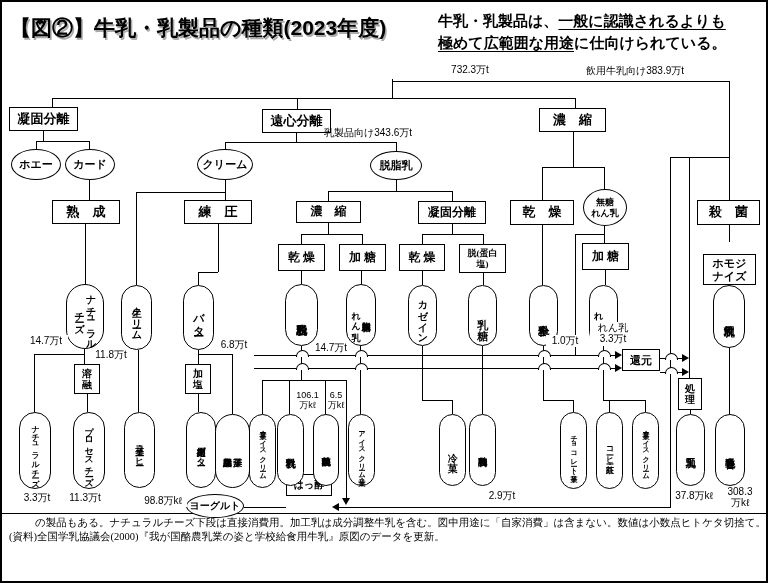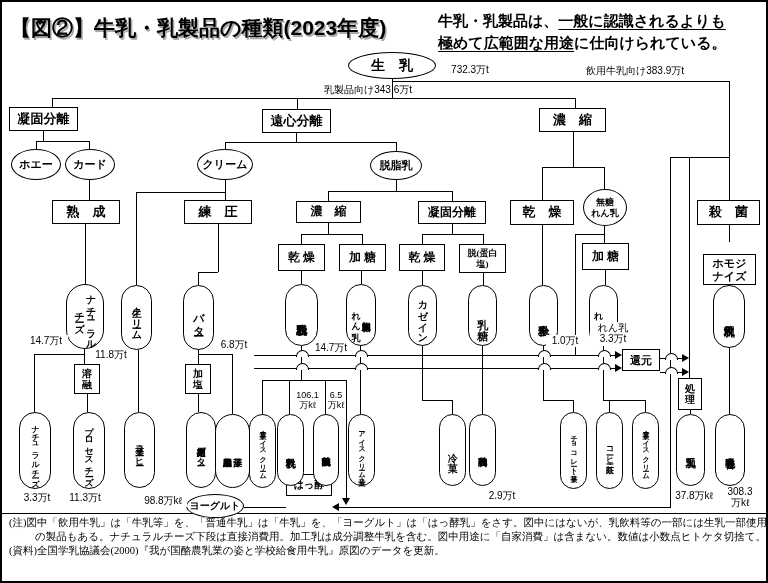--- a/index.html
+++ b/index.html
@@ -10,21 +10,21 @@
   #headnote{position:absolute;left:436px;top:8px;width:326px;font-size:15px;font-weight:bold;line-height:1.45;color:#000;}
   #headnote u{text-decoration:underline;text-underline-offset:3px;}
   #canvas{position:absolute;left:0;top:0;width:764px;height:508px;}
   .node{position:absolute;box-sizing:border-box;display:flex;align-items:center;justify-content:center;
         text-align:center;background:#fff;border:1px solid #000;font-weight:bold;color:#000;
         white-space:pre-line;line-height:1.12;z-index:5;}
   .ellipse{border-radius:50%;}
   .vstadium{border-radius:999px;writing-mode:vertical-rl;text-orientation:upright;line-height:1.15;}
   .box{border-radius:0;font-family:Liberation Serif, serif;}
   .label{border:none;font-weight:normal;z-index:6;white-space:pre-line;line-height:1.08;}
-  .label.tr{background:transparent;}
+  .label.tr{background:transparent;margin-top:43px;}
   .ln{position:absolute;background:#000;z-index:1;}
   .hop{position:absolute;width:11px;height:6px;background:#fff;border:1px solid #000;border-bottom:none;
        border-radius:11px 11px 0 0;z-index:3;}
   .arr{position:absolute;width:0;height:0;z-index:4;}
   .arr-right{border-left:7px solid #000;border-top:4px solid transparent;border-bottom:4px solid transparent;}
   .arr-left{border-right:7px solid #000;border-top:4px solid transparent;border-bottom:4px solid transparent;}
   .arr-down{border-top:7px solid #000;border-left:4px solid transparent;border-right:4px solid transparent;}
   #divider{position:absolute;left:0;top:511px;width:764px;height:1px;background:#000;}
   #footnotes{position:absolute;left:7px;top:514px;width:752px;font-family:"Liberation Serif",serif;
              font-size:10.5px;line-height:13.8px;color:#000;}
@@ -136,21 +136,20 @@
       <div class="hop" style="left: 596px; top: 348px;"></div>
       <div class="hop" style="left: 596px; top: 361px;"></div>
       <div class="hop" style="left: 663px; top: 351px;"></div>
       <div class="hop" style="left: 663px; top: 365px;"></div>
       <div class="arr arr-right" style="left: 613px; top: 349px;"></div>
       <div class="arr arr-right" style="left: 613px; top: 362px;"></div>
       <div class="arr arr-right" style="left: 680px; top: 352px;"></div>
       <div class="arr arr-right" style="left: 680px; top: 366px;"></div>
       <div class="arr arr-down" style="left: 340px; top: 496px;"></div>
       <div class="arr arr-left" style="left: 330px; top: 501px;"></div>
-      <div class="node ellipse" style="left: 346px; top: 50px; width: 88px; height: 27px; font-size: 14px;">生　乳</div>
       <div class="node ellipse" style="left: 9px; top: 147px; width: 50px; height: 31px; font-size: 11px;">ホエー</div>
       <div class="node ellipse" style="left: 63px; top: 147px; width: 50px; height: 31px; font-size: 11px;">カード</div>
       <div class="node ellipse" style="left: 195px; top: 147px; width: 56px; height: 31px; font-size: 11px;">クリーム</div>
       <div class="node ellipse" style="left: 368px; top: 149px; width: 52px; height: 29px; font-size: 11px;">脱脂乳</div>
       <div class="node ellipse" style="left: 581px; top: 187px; width: 44px; height: 37px; font-size: 9px;">無糖
 れん乳</div>
       <div class="node ellipse" style="left: 184px; top: 492px; width: 58px; height: 24px; font-size: 10px;">ヨーグルト</div>
       <div class="node box" style="left: 7px; top: 105px; width: 69px; height: 24px; font-size: 13px;">凝固分離</div>
       <div class="node box" style="left: 260px; top: 107px; width: 69px; height: 24px; font-size: 13px;">遠心分離</div>
       <div class="node box" style="left: 537px; top: 106px; width: 67px; height: 24px; font-size: 13px;">濃　縮</div>
@@ -228,17 +227,16 @@
       <div class="node label" style="left: 14px; top: 490px; width: 42px; height: 12px; font-size: 10px;">3.3万t</div>
       <div class="node label" style="left: 60px; top: 490px; width: 46px; height: 12px; font-size: 10px;">11.3万t</div>
     </div>
   <div id="title">【図②】牛乳・乳製品の種類(2023年度)</div>
   <div id="headnote">
     <span>牛乳・乳製品は、</span><u>一般に認識されるよりも</u><br>
     <u>極めて広範囲な用途</u><span>に仕向けられている。</span>
   </div>
   <div id="divider"></div>
   <div id="footnotes">
-    <div class="fline">(注)図中「飲用牛乳」は「牛乳等」を、「普通牛乳」は「牛乳」を、「ヨーグルト」は「はっ酵乳」をさす。図中にはないが、乳飲料等の一部には生乳一部使用</div>
     <div class="fline indent">の製品もある。ナチュラルチーズ下段は直接消費用。加工乳は成分調整牛乳を含む。図中用途に「自家消費」は含まない。数値は小数点ヒトケタ切捨て。</div>
     <div class="fline">(資料)全国学乳協議会(2000)『我が国酪農乳業の姿と学校給食用牛乳』原図のデータを更新。</div>
   </div>
 </div>
 
 </body></html>

